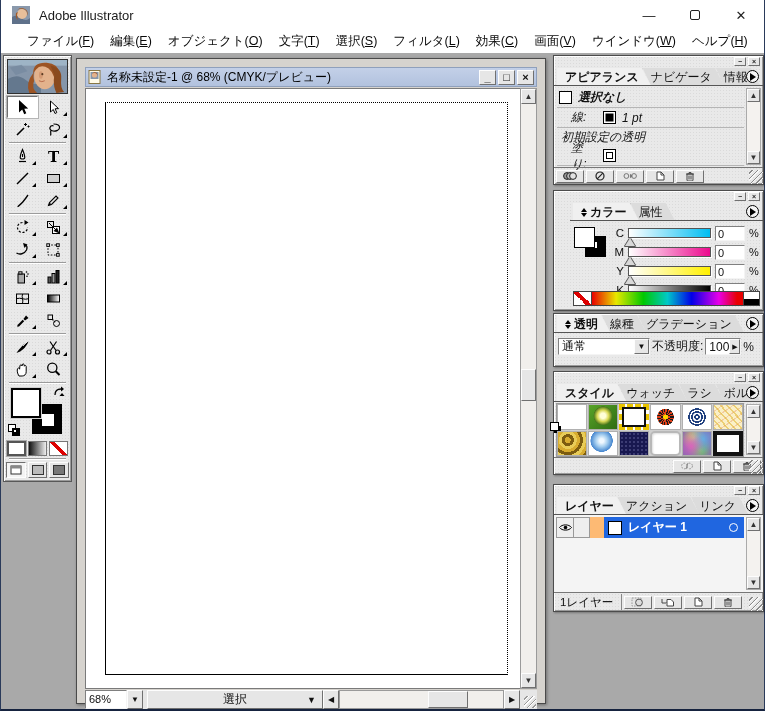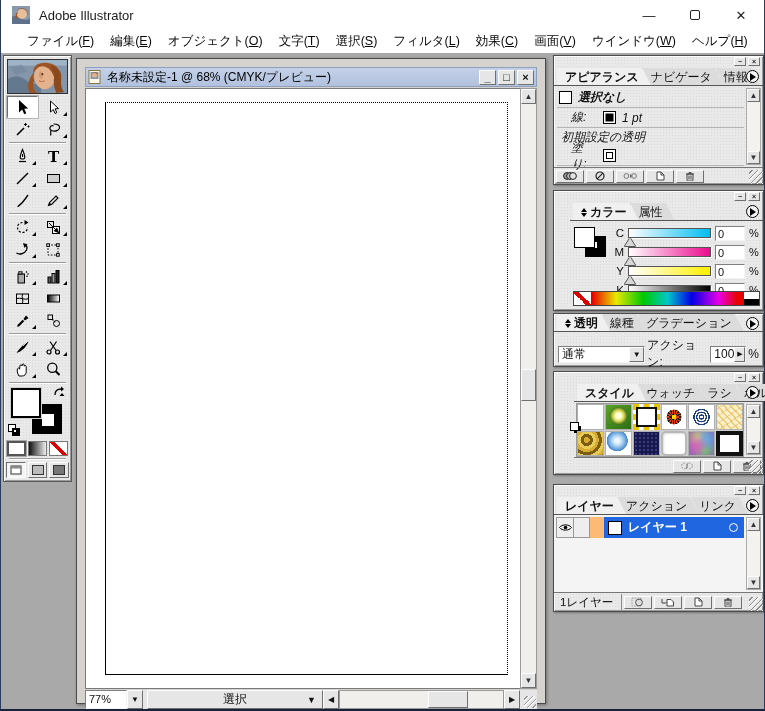--- a/index.html
+++ b/index.html
@@ -155,21 +155,21 @@
   .trans-body { display:flex; align-items:center; gap:2px; padding:5px 4px 0 4px; }
   .blend-select { width:92px; height:17px; display:flex; align-items:center; }
   .blend-select .val { flex:1; font-size:12px; padding-left:3px; }
   .blend-select .drop { width:15px; height:15px; font-size:8px; }
   .opacity-label { font-size:12px; }
   .opacity-box { width:36px; height:17px; display:flex; align-items:center; }
   .opacity-box .val { flex:1; font-size:12px; padding-left:3px; }
   .opacity-box .spin { width:11px; height:15px; font-size:7px; }
 
   
-  #pal-styles { top:318px; height:104px;padding-left:20px; }
+  #pal-styles { top:318px; height:104px; }
   .style-grid { position:absolute; left:2px; right:19px; top:1px; bottom:0; display:grid;
     grid-template-columns:repeat(6,1fr); grid-template-rows:repeat(2,1fr); gap:1px; background:#cfcfcf; border:1px solid #999; }
   .swatch { background:#fff; border:1px solid #b0b0b0; position:relative; }
 
   .sw-default { background:#fff; }
   .sw-default::after { content:""; position:absolute; left:-8px; bottom:-2px; width:7px; height:7px; background:#fff; border:1px solid #000; box-shadow:3px 3px 0 -1px #000; }
   .sw-green-sphere { background:radial-gradient(circle at 50% 45%, #ffffd8 0 14%, #d8d855 30%, #49761c 48%, transparent 50%), linear-gradient(135deg,#58a428,#2f6c14); }
   .sw-dashed-border { background:#fff; border:3px dashed #e8c400; box-shadow:inset 0 0 0 2px #101010; }
   .sw-starburst { background:
       radial-gradient(circle, rgba(255,255,255,0) 0 43%, #fff 45%),
@@ -539,21 +539,21 @@
         </div>
         <div class="vscroll">
           <div class="scroll-btn btn3d">▲</div>
           <div class="spacer1"></div>
           <div class="thumb btn3d"></div>
           <div class="rest"></div>
           <div class="scroll-btn btn3d">▼</div>
         </div>
       </div>
       <div class="doc-statusbar">
-        <div class="zoom-combo sunken">77%</div>
+        <div class="zoom-combo sunken">68%</div>
         <div class="combo-btn btn3d">▼</div>
         <div class="status-strip btn3d">
           <span>選択</span>
           <span class="arrow">▼</span>
         </div>
         <div class="combo-btn btn3d">◀</div>
         <div class="hscroll">
           <div class="htrack">
               <div class="hthumb btn3d"></div>
             </div>
@@ -733,21 +733,21 @@
           </div>
           <div class="pal-menu-btn">
             <i></i>
           </div>
       </div>
       <div class="trans-body">
         <div class="blend-select sunken">
           <span class="val">通常</span>
           <div class="drop btn3d">▼</div>
         </div>
-        <span class="opacity-label">アクション:</span>
+        <span class="opacity-label">不透明度:</span>
         <div class="opacity-box sunken">
           <span class="val">100</span>
           <div class="spin btn3d">▶</div>
         </div>
         <span class="opacity-label">%</span>
       </div>
     </div>
 
     <div class="pal" id="pal-styles">
       <div class="pal-mini">

